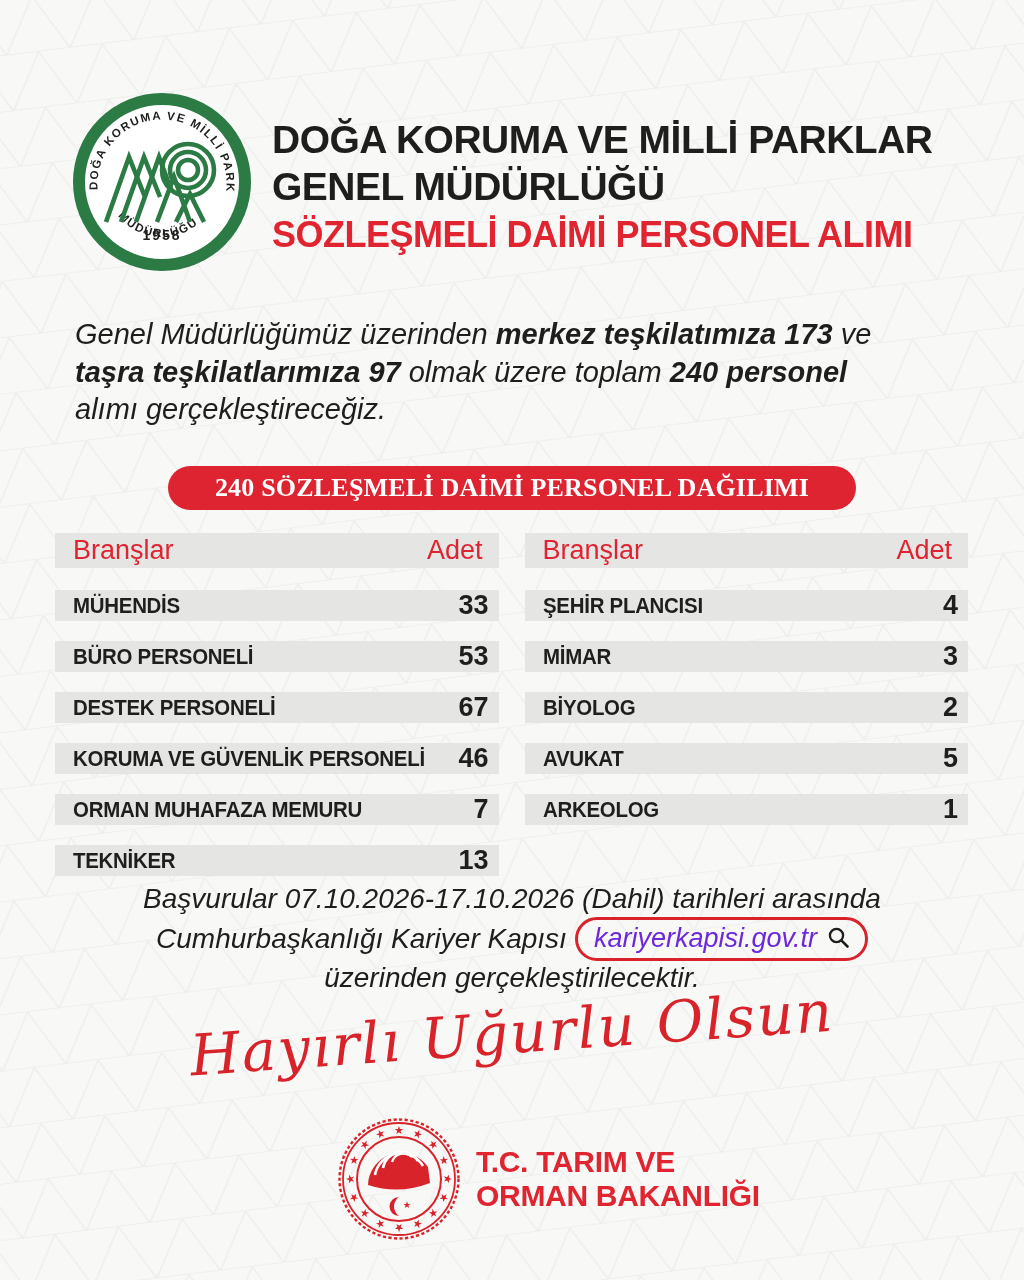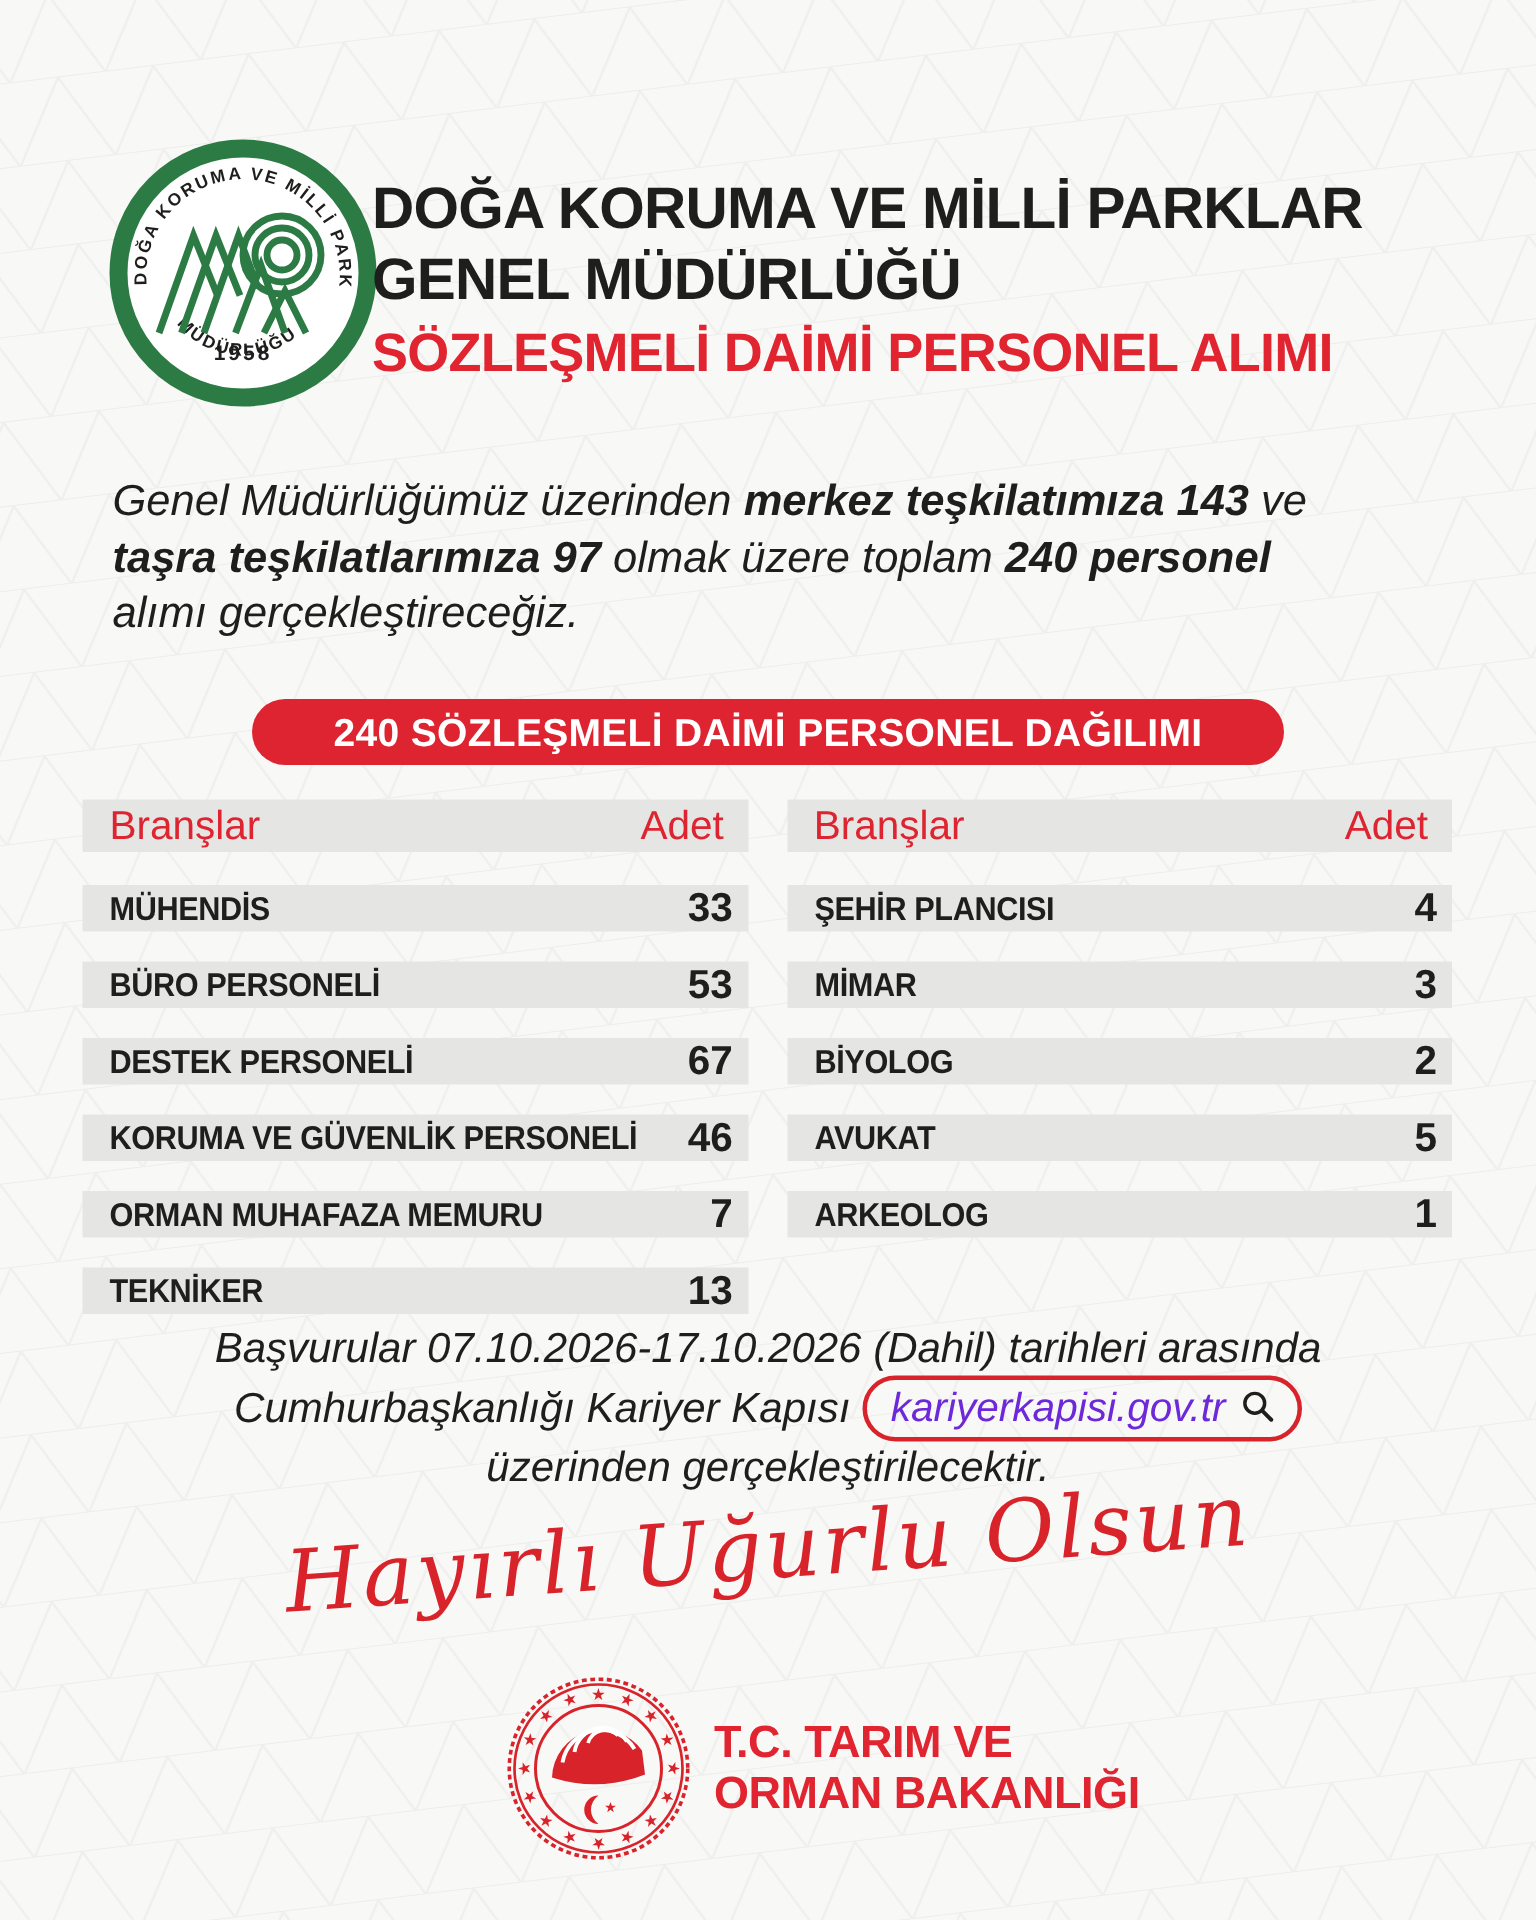--- a/index.html
+++ b/index.html
@@ -3,32 +3,32 @@
 <meta charset="utf-8">
 <style>
   html,body{margin:0;padding:0;background:#dfdfdf;}
   .page{position:relative;width:1024px;height:1280px;margin:0 auto;background:#f8f8f7;
         overflow:hidden;font-family:"Liberation Sans",sans-serif;color:#1e1e1c;}
   .bg{position:absolute;inset:0;z-index:0;}
   .layer{position:absolute;z-index:1;}
 
   
   .logo-top{left:72px;top:92px;width:180px;height:180px;}
-  .titles{left:248px;top:116px;width:712px;}
+  .titles{left:272px;top:116px;width:712px;}
   .title-line{font-size:39px;line-height:47px;font-weight:bold;letter-spacing:-0.5px;color:#1e1e1c;}
   .subtitle{font-size:36px;line-height:44px;font-weight:bold;letter-spacing:-0.5px;color:#e02430;margin-top:3px;}
 
   
   .intro{left:75px;top:316px;width:870px;font-style:italic;font-size:29px;line-height:37.5px;}
   .intro b{font-style:italic;}
 
   
   .banner{left:168px;top:466px;width:688px;height:44px;background:#de2430;border-radius:22px;
           display:flex;align-items:center;justify-content:center;color:#fff;font-weight:bold;
-          font-size:26px;letter-spacing:0.2px;}
+          font-size:26px;letter-spacing:0.2px;font-family:Liberation Serif, serif;}
 
   
   .tables{left:55px;top:533px;width:913px;display:flex;gap:26px;}
   .ptable{flex:1;min-width:0;}
   .thead{display:flex;justify-content:space-between;align-items:center;background:#e5e5e4;
          height:35px;padding:0 16px 0 18px;margin-bottom:22px;}
   .thead .hb,.thead .hc{color:#de2430;font-weight:normal;font-size:27px;}
   .trow{display:flex;justify-content:space-between;align-items:center;background:#e5e5e4;
         height:31px;padding:0 10px 0 18px;margin-bottom:20px;}
   .trow .branch{font-weight:bold;font-size:22px;white-space:nowrap;letter-spacing:-0.3px;
@@ -92,21 +92,21 @@
     </g>
     <text x="0" y="58" text-anchor="middle" font-family="Liberation Sans, sans-serif" font-size="14" font-weight="bold" fill="#1e1e1c" letter-spacing="2">1958</text>
   </svg>
 
   <div class="layer titles">
     <div class="title-line">DOĞA KORUMA VE MİLLİ PARKLAR</div>
     <div class="title-line">GENEL MÜDÜRLÜĞÜ</div>
     <div class="subtitle">SÖZLEŞMELİ DAİMİ PERSONEL ALIMI</div>
   </div>
 
-  <div class="layer intro"><span>Genel Müdürlüğümüz üzerinden  </span><b>merkez teşkilatımıza 143</b><span> ve</span><br><b>taşra teşkilatlarımıza 97</b><span> olmak üzere toplam </span><b>240 personel</b><br><span>alımı gerçekleştireceğiz.</span></div>
+  <div class="layer intro"><span>Genel Müdürlüğümüz üzerinden  </span><b>merkez teşkilatımıza 173</b><span> ve</span><br><b>taşra teşkilatlarımıza 97</b><span> olmak üzere toplam </span><b>240 personel</b><br><span>alımı gerçekleştireceğiz.</span></div>
 
   <div class="layer banner">
     <span>240 SÖZLEŞMELİ DAİMİ PERSONEL DAĞILIMI</span>
   </div>
 
   <div class="layer tables">
     <div class="ptable">
       <div class="thead">
         <span class="hb">Branşlar</span>
         <span class="hc">Adet</span>

